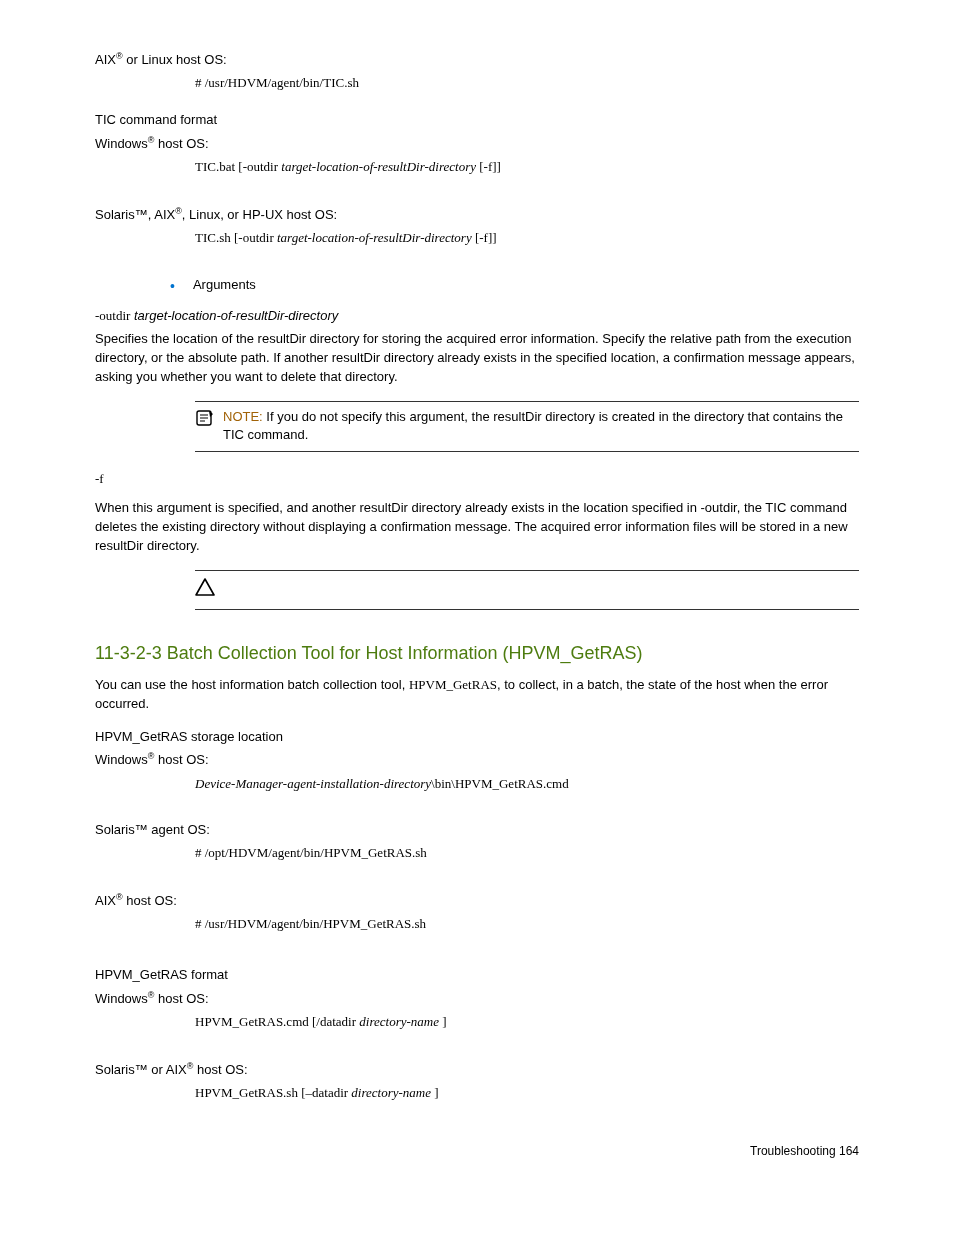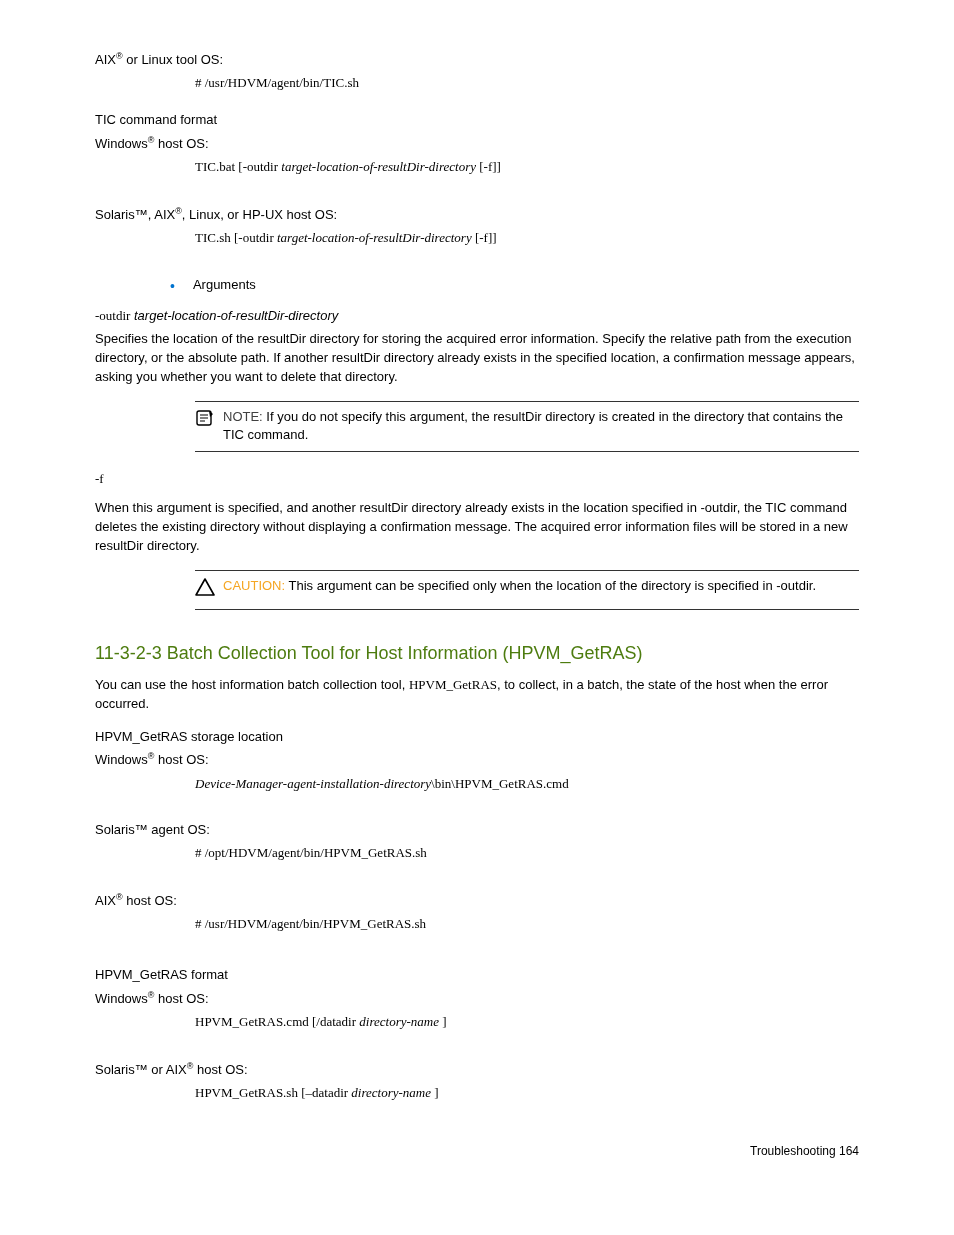--- a/index.html
+++ b/index.html
@@ -32,21 +32,21 @@
     padding: 6px 0 6px 0;
     margin: 10px 0 18px 100px;
     display: flex;
     align-items: flex-start;
   }
   .callout .icon {
     flex: 0 0 28px;
     font-size: 18px;
   }
   .callout .body { flex: 1; }
-  .note-label { color: #404040; }
+  .note-label { color: #a16207; }
   .caution-label { color: #f5a623; }
   .bullet {
     display: flex;
     align-items: flex-start;
     margin-left: 75px;
     margin-bottom: 11px;
   }
   .bullet::before {
     content: "•";
     color: #0073cf;
@@ -57,21 +57,21 @@
     text-align: right;
     font-size: 12px;
     margin-top: 40px;
   }
   .blk { margin-bottom: 18px; }
 </style>
 </head>
 <body>
 
 <div class="indent2 para-tight">
-  <span>AIX</span><sup>®</sup><span> or Linux tool OS:</span>
+  <span>AIX</span><sup>®</sup><span> or Linux host OS:</span>
 </div>
 <div class="indent2 mono blk"># /usr/HDVM/agent/bin/TIC.sh</div>
 
 <div class="indent1 para-tight">TIC command format</div>
 
 <div class="indent2 para-tight">
   <span>Windows</span><sup>®</sup><span> host OS:</span>
 </div>
 <div class="indent2 mono blk">
   <span>TIC.bat [-outdir </span><span class="italic">target-location-of-resultDir-directory</span><span> [-f]]</span>
@@ -109,23 +109,20 @@
 <div class="indent2 mono para-tight">-f</div>
 <div style="height:6px"></div>
 <div class="indent3 para">When this argument is specified, and another resultDir directory already exists in the location specified in -outdir, the TIC command deletes the existing directory without displaying a confirmation message. The acquired error information files will be stored in a new resultDir directory.</div>
 
 <div class="callout">
   <div class="icon">
     <svg width="20" height="18" viewBox="0 0 20 18">
         <path d="M10 1 L19 17 L1 17 Z" fill="none" stroke="#000" stroke-width="1.6" stroke-linejoin="round"></path>
       </svg>
   </div>
-  <div class="body">
-    <span class="caution-label">CAUTION:  </span><span>This argument can be specified only when the location of the directory is specified in -outdir.</span>
-  </div>
 </div>
 
 <div class="heading-sec">11-3-2-3 Batch Collection Tool for Host Information (HPVM_GetRAS)</div>
 
 <div class="indent1 para">
   <span>You can use the host information batch collection tool, </span><span class="mono">HPVM_GetRAS</span><span>, to collect, in a batch, the state of the host when the error occurred.</span>
 </div>
 
 <div class="indent1 para-tight">HPVM_GetRAS storage location</div>
 

